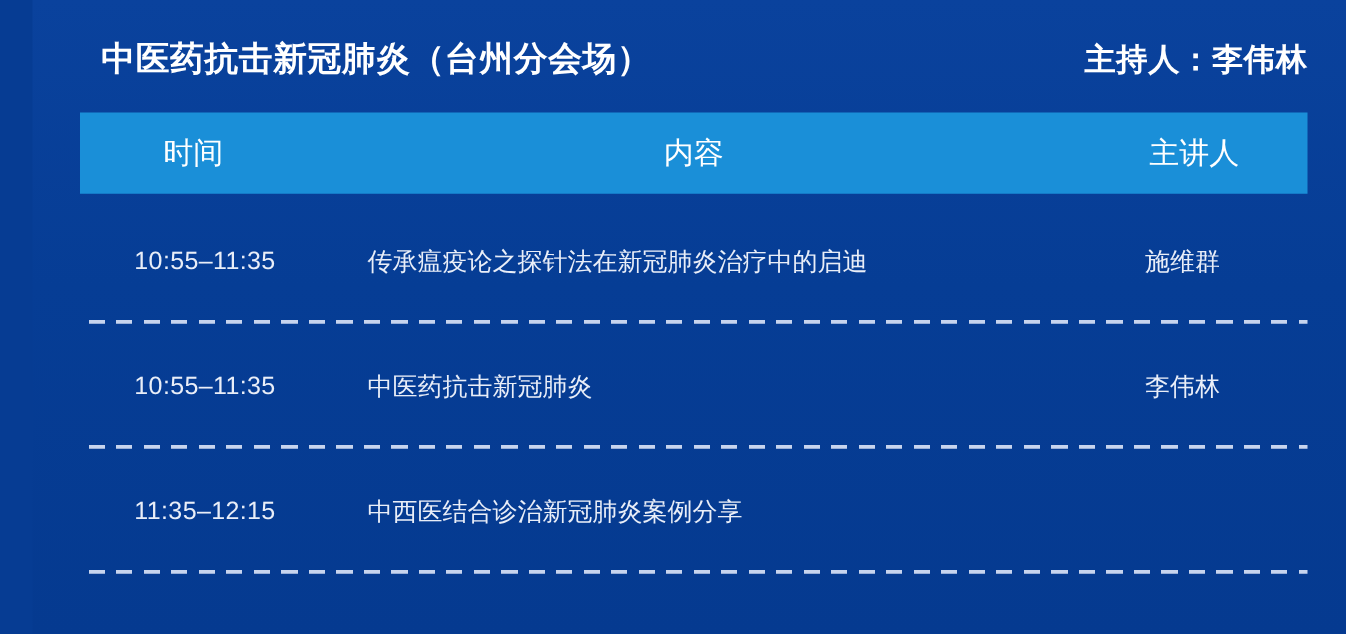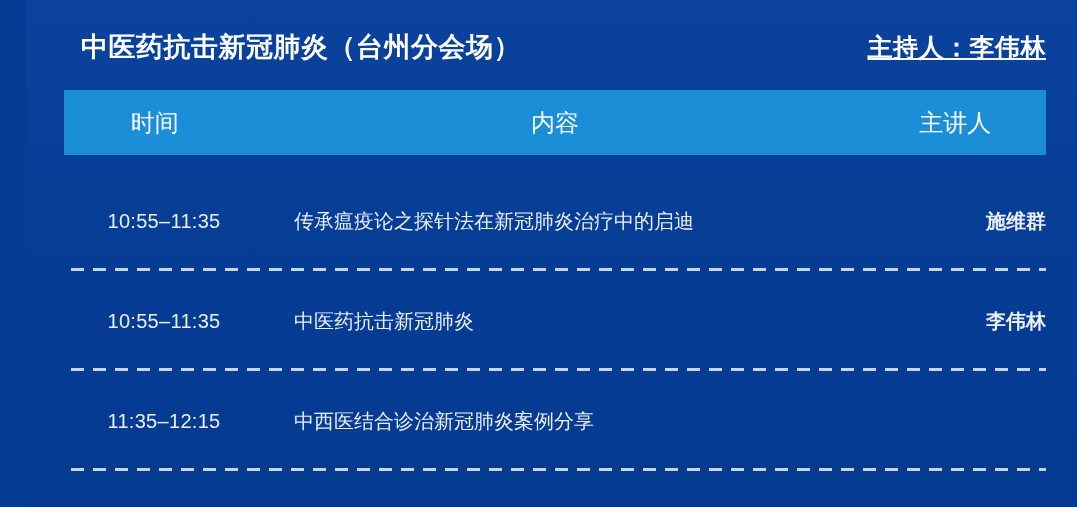--- a/index.html
+++ b/index.html
@@ -39,21 +39,20 @@
     color: #ffffff;
     letter-spacing: 0.5px;
     white-space: nowrap;
   }
   .host-label {
     font-size: 25px;
     font-weight: bold;
     color: #ffffff;
     letter-spacing: 0.5px;
     white-space: nowrap;
-    text-decoration: underline;
   }
 
   
   .table {
     position: absolute;
     left: 38px;
     top: 90px;
     width: 982px;
   }
   .thead {
@@ -68,21 +67,21 @@
     color: #ffffff;
     text-align: center;
     line-height: 65px;
     white-space: nowrap;
   }
   .col-time   { width: 200px; }
   .col-topic  { width: 582px; }
   .col-speaker{ width: 200px; }
 
   .tbody {
-    padding-top: 16px;
+    padding-top: 4px;
   }
   .row {
     position: relative;
     height: 100px;
     display: flex;
     align-items: center;
   }
   .cell {
     font-size: 20px;
     color: #e9eef8;
@@ -94,22 +93,21 @@
     letter-spacing: 0.3px;
   }
   .cell-topic {
     width: 582px;
     text-align: left;
     padding-left: 30px;
     box-sizing: border-box;
   }
   .cell-speaker {
     width: 200px;
-    text-align: right;
-    font-weight: bold;
+    text-align: center;
   }
   .divider {
     position: absolute;
     left: 7px;
     right: 0;
     bottom: 0;
     height: 3px;
     background-image: repeating-linear-gradient(
       to right,
       #c7d4ee 0px,

